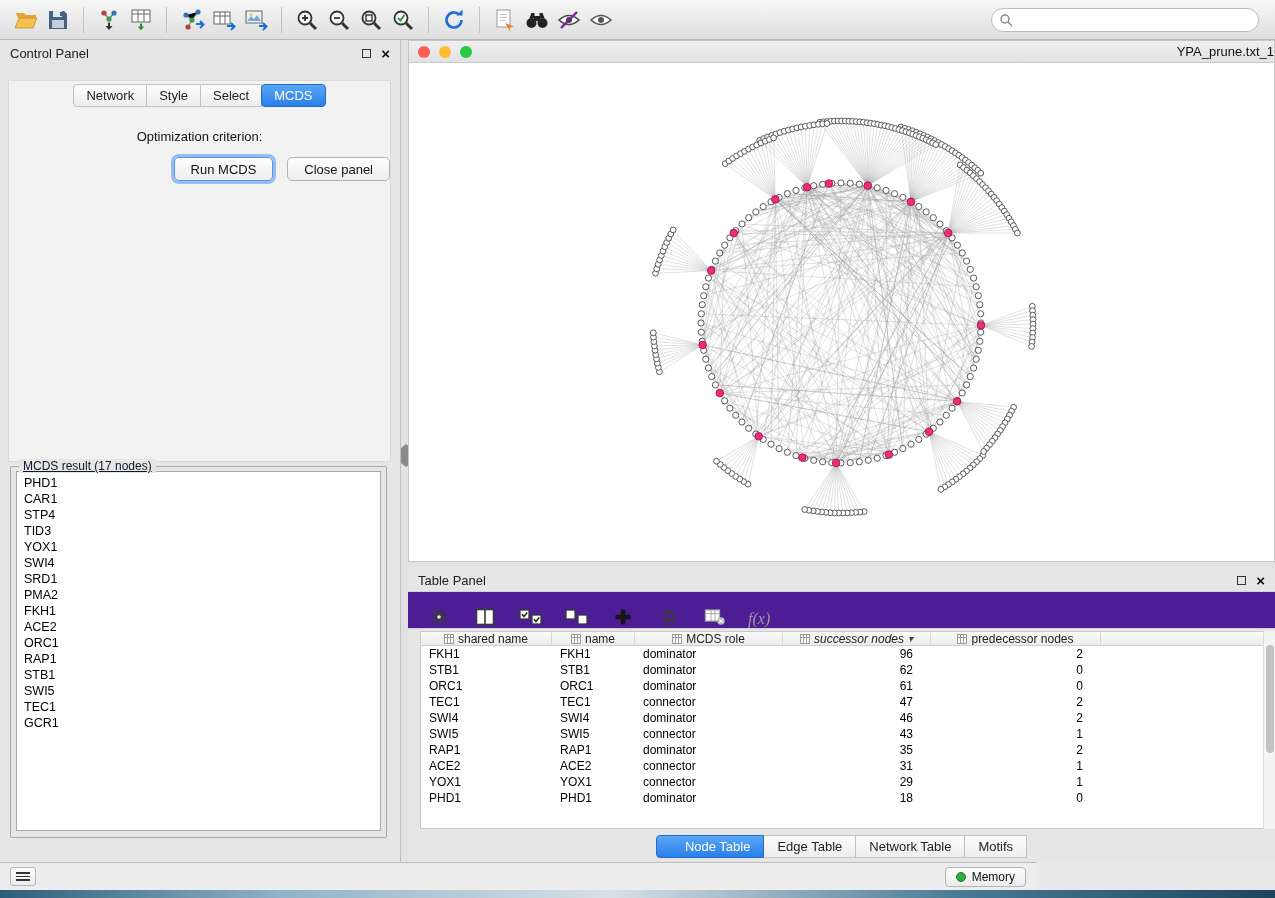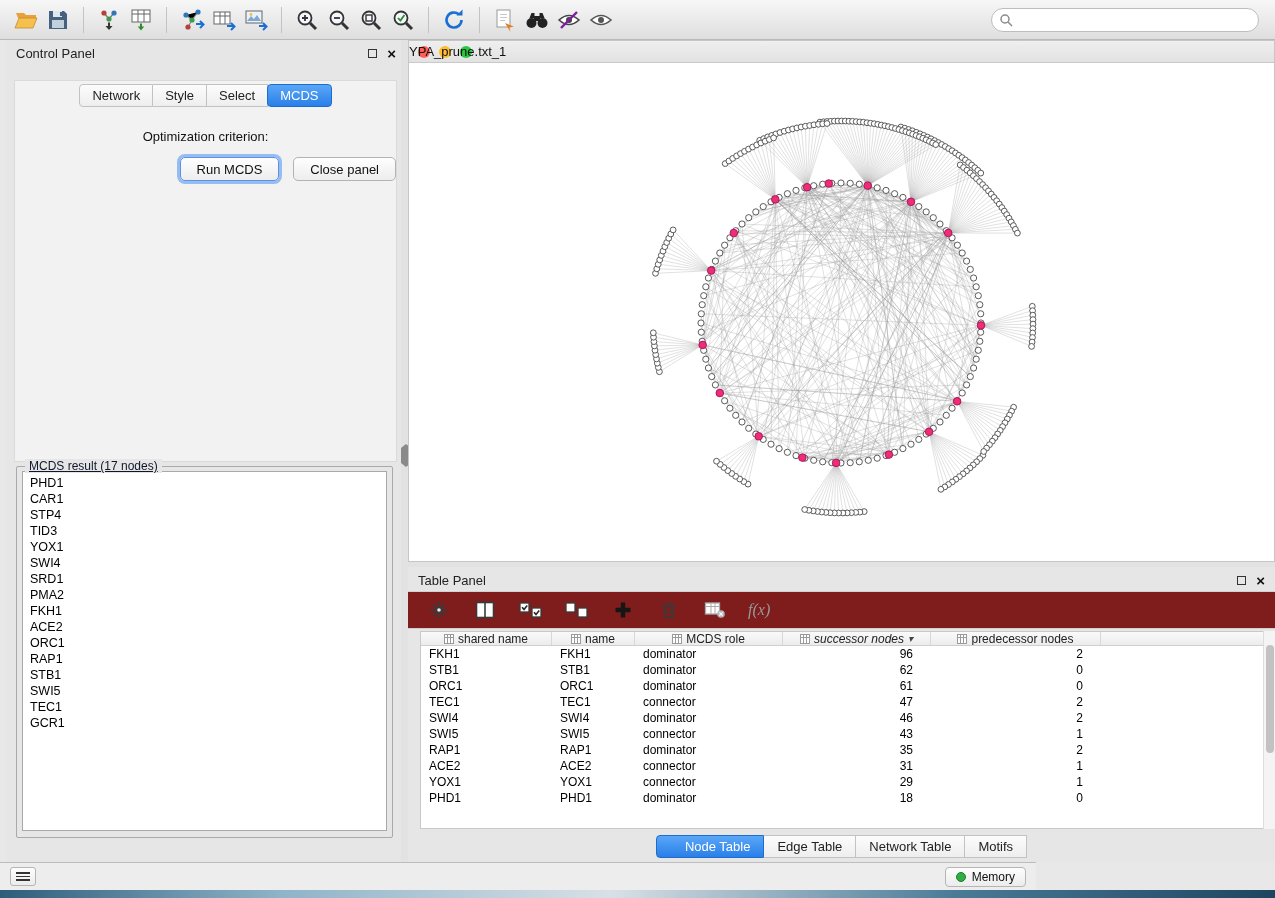--- a/index.html
+++ b/index.html
@@ -13,21 +13,21 @@
     display:flex; align-items:center; padding:0 10px; }
   .tb-btn { width:32px; height:32px; display:flex; align-items:center; justify-content:center; border-radius:4px; }
   .tb-sep { width:1px; height:26px; background:#c3c3c3; margin:0 9px; }
   .search-wrap { margin-left:auto; position:relative; width:268px; height:24px; margin-right:6px; }
   .search-wrap input { width:100%; height:100%; border:1px solid #bdbdbd; border-radius:12px;
     padding:0 10px 0 26px; font-size:12px; background:#fff; outline:none; }
   .search-glyph { position:absolute; left:8px; top:5px; }
 
   
   .control-panel { position:absolute; left:0; top:40px; width:401px; height:822px;
-    background:#e6e6e6; border-right:1px solid #bdbdbd;margin-left:6px; }
+    background:#e6e6e6; border-right:1px solid #bdbdbd; }
   .panel-header { height:26px; display:flex; align-items:center; padding:0 10px; font-size:13px; color:#222; }
   .panel-header .sp { flex:1; }
   .win-sq { width:9px; height:9px; border:1.5px solid #333; margin-right:10px; display:inline-block; }
   .win-x { font-size:15px; font-weight:bold; color:#111; line-height:1; }
 
   .upper-card { position:absolute; left:8px; right:9px; top:40px; height:382px;
     background:#f2f2f2; border:1px solid #dadada; }
   .cp-tabs { display:flex; justify-content:center; margin-top:3px; }
   .cp-tab { padding:3px 12px; font-size:13px; background:linear-gradient(#fcfcfc,#eee);
     border:1px solid #c2c2c2; border-left:none; color:#222; }
@@ -61,27 +61,27 @@
   .h-splitter { position:absolute; left:408px; top:562px; width:867px; height:5px; background:#e2e2e2; }
   .spl-tri-l { width:0;height:0;border-top:4px solid transparent;border-bottom:4px solid transparent;border-right:5px solid #8a8a8a; margin:2px auto; }
   .spl-tri-r { width:0;height:0;border-top:4px solid transparent;border-bottom:4px solid transparent;border-left:5px solid #8a8a8a; margin:2px auto; }
 
   
   .network-window { position:absolute; left:408px; top:40px; width:867px; height:522px; background:#fff;
     border:1px solid #c6c6c6; }
   .net-titlebar { position:relative; height:22px; background:linear-gradient(#efefef,#e2e2e2);
     border-bottom:1px solid #c9c9c9; display:flex; align-items:center; }
   .tl { width:12px; height:12px; border-radius:50%; margin-left:9px; }
-  .net-title { position:absolute; left:0; right:0; text-align:left; font-size:13px; color:#111; }
+  .net-title { position:absolute; left:0; right:0; text-align:right; font-size:13px; color:#111; }
   .net-canvas-wrap { width:865px; height:498px; background:#fff; }
 
   
   .table-panel { position:absolute; left:408px; top:567px; width:867px; height:295px; background:#e6e6e6; }
-  .tp-toolbar { position:absolute; left:0; right:0; top:24px; height:38px; background:#7f1d1d;
-    border-top:1px solid #d2d2d2; border-bottom:1px solid #cfcfcf; display:flex; align-items:center; padding:0 18px; gap:20px; }
+  .tp-toolbar { position:absolute; left:0; right:0; top:24px; height:38px; background:#4c1d95;
+    border-top:1px solid #d2d2d2; border-bottom:1px solid #cfcfcf; display:flex; align-items:flex-end; padding:0 18px; gap:20px; }
   .tp-ico { width:26px; height:22px; display:flex; align-items:center; justify-content:center; }
   .fx-label { font-family:"Liberation Serif", serif; font-style:italic; font-size:16px; color:#9a9a9a; }
 
   .ntable { position:absolute; left:12px; right:10px; top:64px; height:198px; background:#fff;
     border:1px solid #c9c9c9; overflow:hidden; }
   .nt-header { display:flex; height:14px; background:linear-gradient(#fafafa,#ececec); border-bottom:1px solid #cfcfcf; }
   .nt-th { display:flex; align-items:center; justify-content:center; gap:4px; font-size:12px; color:#222;
     border-right:1px solid #d8d8d8; overflow:hidden; white-space:nowrap; }
   .nt-th .caret { font-size:10px; color:#444; }
   .nt-row { display:flex; height:16px; }

